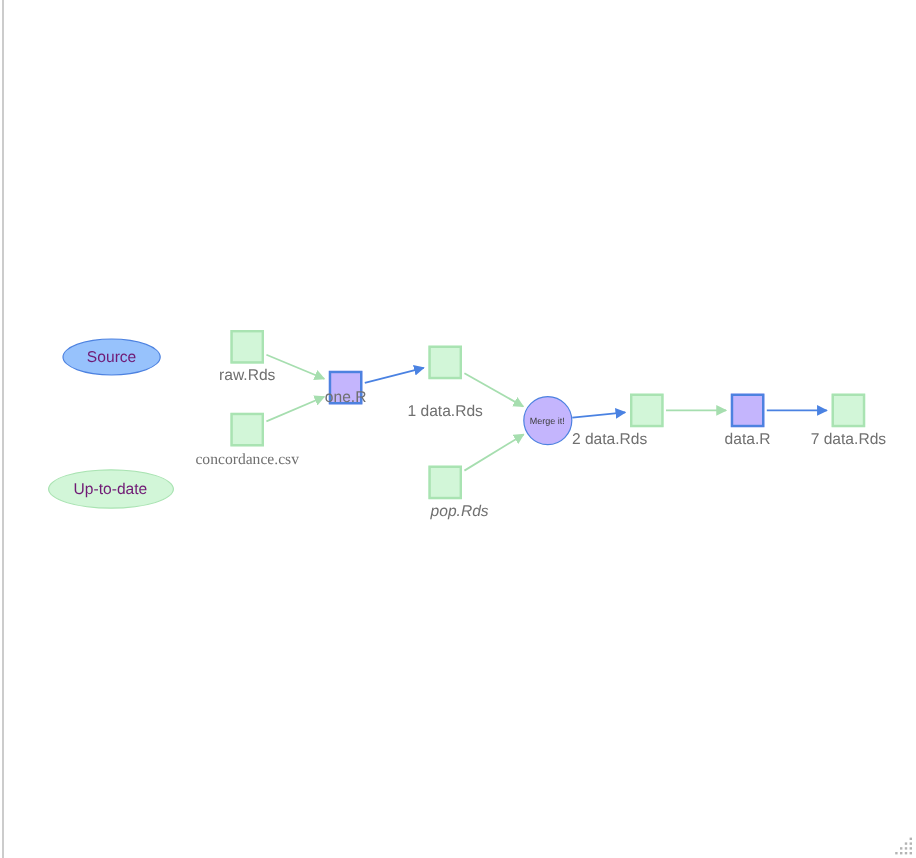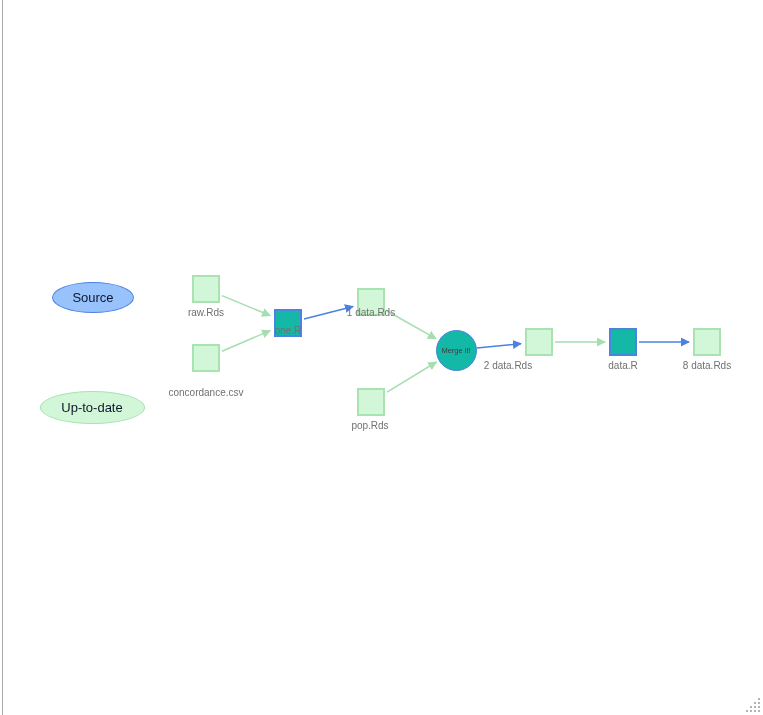--- a/index.html
+++ b/index.html
@@ -7,35 +7,35 @@
     width:763px;height:715px;overflow:hidden;
     font-family:"Liberation Sans",sans-serif;
   }
   .viewport{position:relative;width:763px;height:715px;background:#fff;}
   .left-border{position:absolute;left:2px;top:0;width:1px;height:715px;background:#ababab;}
   #edges{position:absolute;left:0;top:0;pointer-events:none;}
   .node{position:absolute;box-sizing:border-box;cursor:pointer;}
   .node.square{width:28px;height:28px;border-width:2px;border-style:solid;}
   .node.circle{width:41px;height:41px;border-radius:50%;border-width:1.5px;border-style:solid;
     display:flex;align-items:center;justify-content:center;}
-  .node.status-source{background:#14b8a6;border-color:#4D82E0;}
+  .node.status-source{background:#c4b5fd;border-color:#4D82E0;}
   .node.status-uptodate{background:#D2F6D8;border-color:#A9E3B2;}
   .node-label{
     position:absolute;transform:translateX(-50%);
-    font-size:10px;line-height:9px;color:#707070;white-space:nowrap;text-align:right;
+    font-size:13px;line-height:9px;color:#707070;white-space:nowrap;text-align:right;
   }
   .circle-label{font-size:7.5px;color:#3d3d3d;white-space:nowrap;}
   .legend-node{
     position:absolute;box-sizing:border-box;border-radius:50%;
     border-width:1.5px;border-style:solid;
     display:flex;align-items:center;justify-content:center;cursor:default;
   }
   .legend-node.status-source{background:#97C2FC;border-color:#4D82E0;}
   .legend-node.status-uptodate{background:#D2F6D8;border-color:#A9E3B2;text-align:right;}
-  .legend-label{font-size:13px;color:#0f172a;white-space:nowrap;}
+  .legend-label{font-size:13px;color:#701a75;white-space:nowrap;}
   .grip{position:absolute;right:1px;bottom:1px;width:18px;height:18px;cursor:nwse-resize;}
 </style>
 </head>
 <body>
 
 <div class="viewport">
   <div class="left-border"></div>
 
   <svg id="edges" width="763" height="715">
     <defs>
@@ -63,36 +63,36 @@
         <span class="legend-label">Source</span>
       </div>
       <div class="legend-node status-uptodate" style="left: 39.5px; top: 390.5px; width: 105px; height: 33px;">
         <span class="legend-label">Up-to-date</span>
       </div>
     </div>
   <div id="nodes">
       <div class="node square status-uptodate" style="left: 192px; top: 275px;"></div>
       <div class="node-label" style="left: 206px; top: 308px;">raw.Rds</div>
       <div class="node square status-uptodate" style="left: 192px; top: 344px;"></div>
-      <div class="node-label" style="left: 206px; top: 388px;">concordance.csv</div>
+      <div class="node-label" style="left: 206px; top: 378px; font-family: Liberation Serif, serif;">concordance.csv</div>
       <div class="node square status-source" style="left: 274px; top: 309px;"></div>
       <div class="node-label" style="left: 288px; top: 326px;">one.R</div>
       <div class="node square status-uptodate" style="left: 357px; top: 288px;"></div>
-      <div class="node-label" style="left: 371px; top: 308px;">1 data.Rds</div>
+      <div class="node-label" style="left: 371px; top: 338px;">1 data.Rds</div>
       <div class="node square status-uptodate" style="left: 357px; top: 388px;"></div>
-      <div class="node-label" style="left: 370px; top: 421px;">pop.Rds</div>
+      <div class="node-label" style="left: 383px; top: 421px; font-style: italic;">pop.Rds</div>
       <div class="node circle status-source" style="left: 435.5px; top: 329.5px;">
         <span class="circle-label">Merge it!</span>
       </div>
       <div class="node square status-uptodate" style="left: 525px; top: 328px;"></div>
       <div class="node-label" style="left: 508px; top: 361px;">2 data.Rds</div>
       <div class="node square status-source" style="left: 609px; top: 328px;"></div>
       <div class="node-label" style="left: 623px; top: 361px;">data.R</div>
       <div class="node square status-uptodate" style="left: 693px; top: 328px;"></div>
-      <div class="node-label" style="left: 707px; top: 361px;">8 data.Rds</div>
+      <div class="node-label" style="left: 707px; top: 361px;">7 data.Rds</div>
     </div>
 
   <svg class="grip" width="18" height="18">
     <g fill="#b3b3b3">
       <rect x="14" y="2" width="2" height="2"></rect>
       <rect x="14" y="6" width="2" height="2"></rect>
       <rect x="10" y="6" width="2" height="2"></rect>
       <rect x="14" y="10" width="2" height="2"></rect>
       <rect x="10" y="10" width="2" height="2"></rect>
       <rect x="6" y="10" width="2" height="2"></rect>

